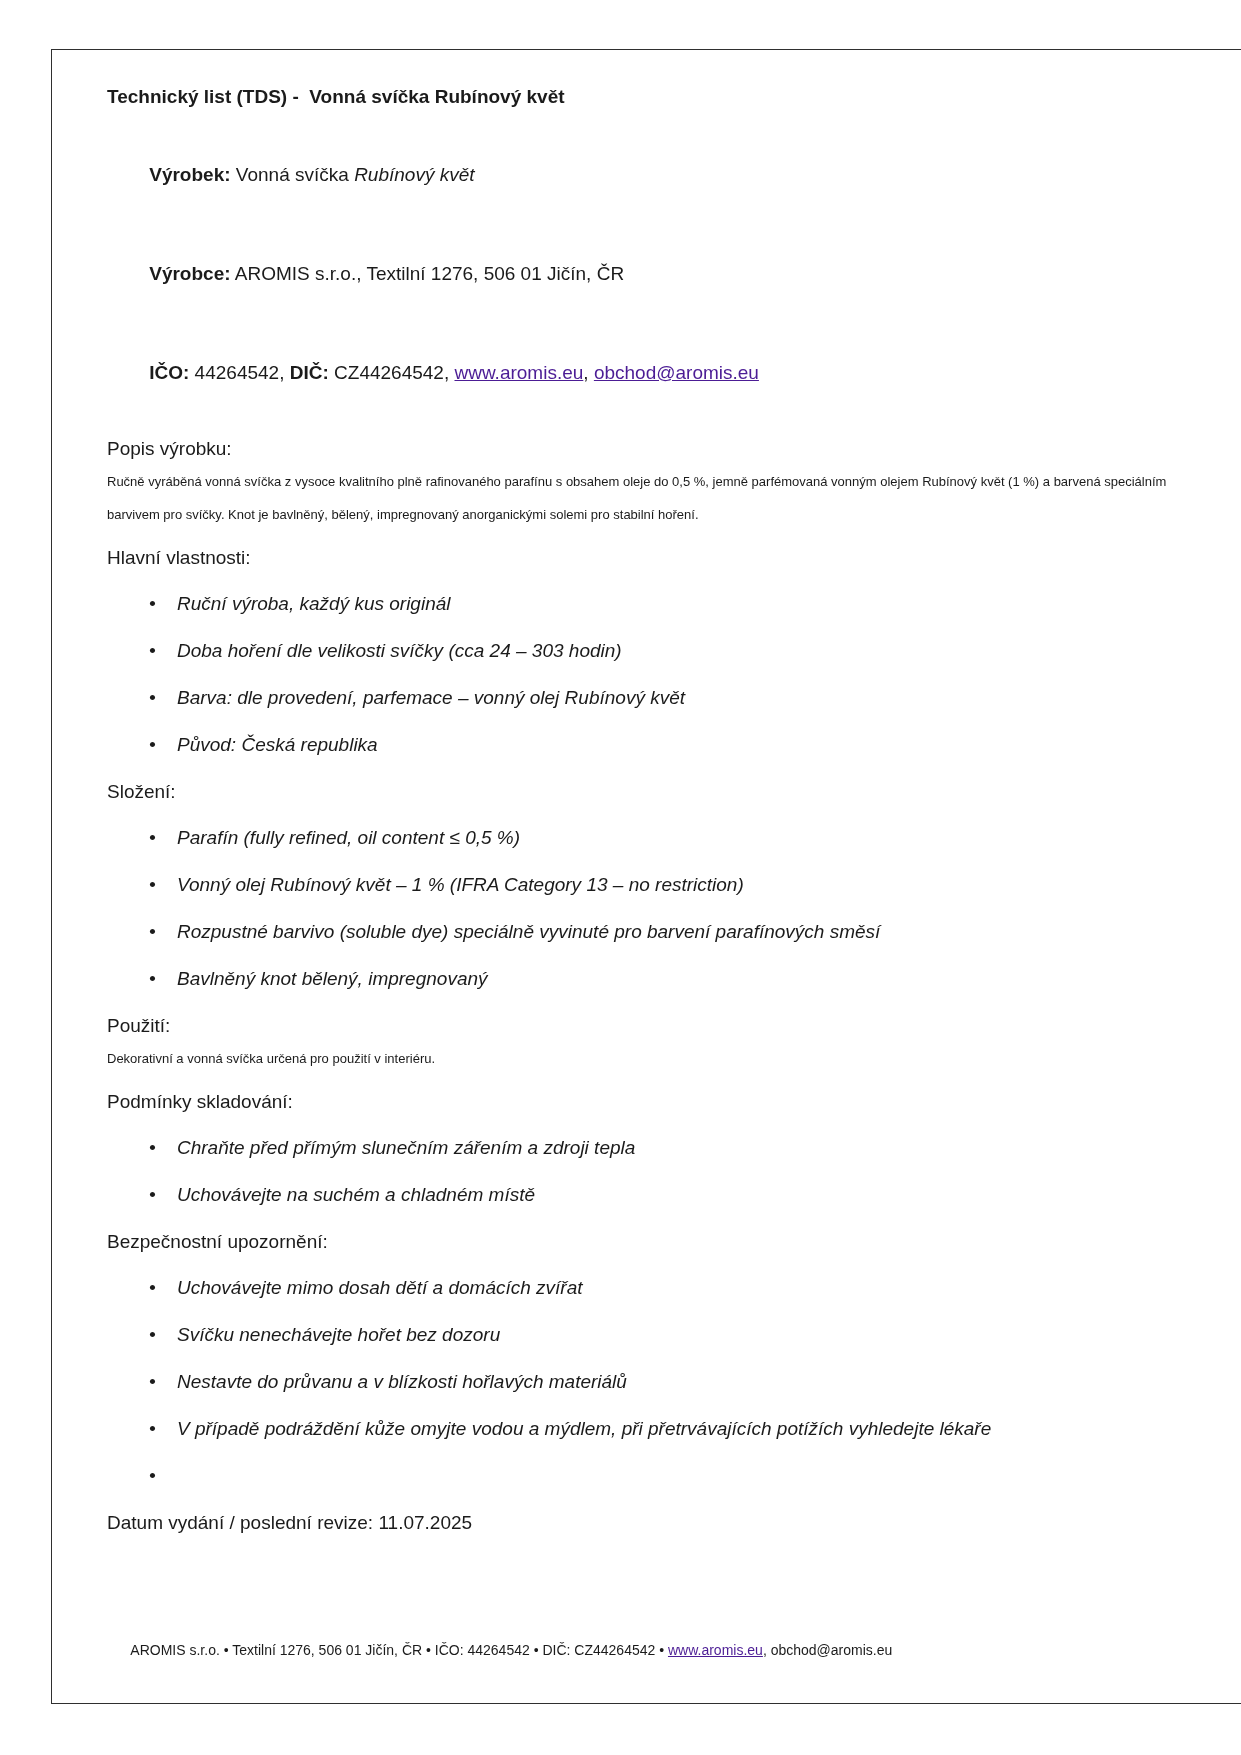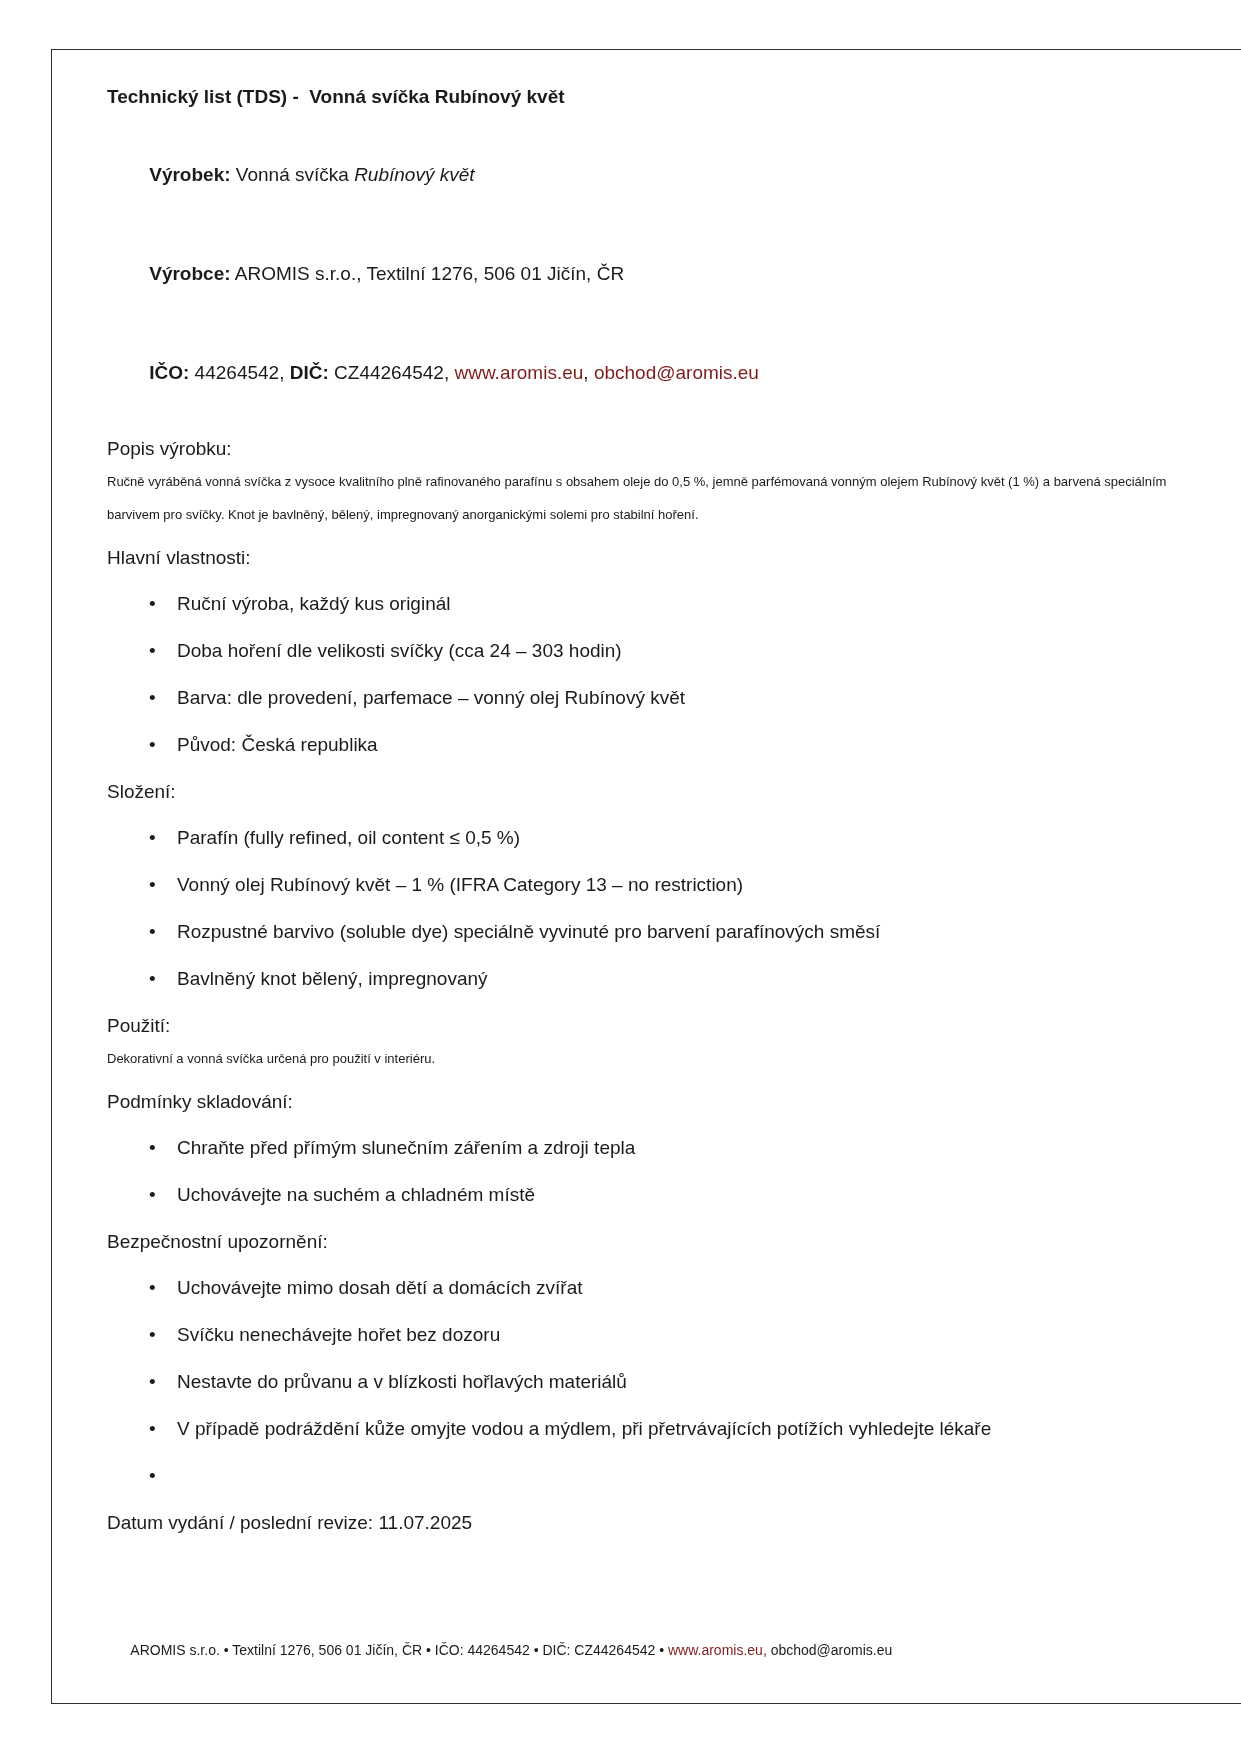--- a/index.html
+++ b/index.html
@@ -34,21 +34,22 @@
     margin-bottom: 12px;
   }
   .line {
     font-size: 19px;
     line-height: 33px;
     white-space: pre-wrap;
   }
   .b { font-weight: 700; }
   .i { font-style: italic; margin-top: 8px; }
   a.doc-link, .doc-link {
-    color: #7f1d1d;
+    color: #4c1d95;
+    text-decoration: underline;
     cursor: pointer;
   }
   .section-heading {
     font-size: 19px;
     font-weight: 400;
     line-height: 33px;
     margin-top: 10px;
   }
   .para {
     font-size: 13px;
@@ -60,20 +61,21 @@
     margin-bottom: 0;
   }
   ul.bullets li {
     position: relative;
     font-size: 19px;
     line-height: 33px;
     margin-left: 42px;
     padding-left: 28px;
     margin-bottom: 14px;
     min-height: 33px;
+    font-style: italic;
   }
   ul.bullets li::before {
     content: "\2022";
     position: absolute;
     left: 0;
     top: 0;
     font-size: 19px;
     line-height: 33px;
   }
   .date-line {

